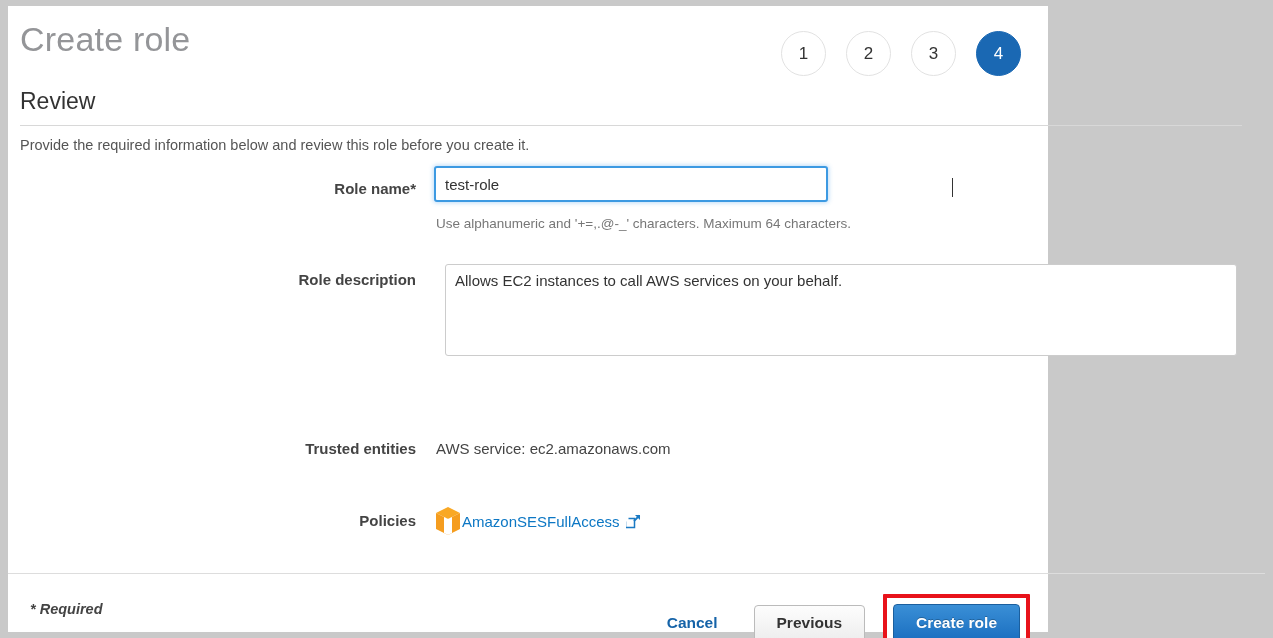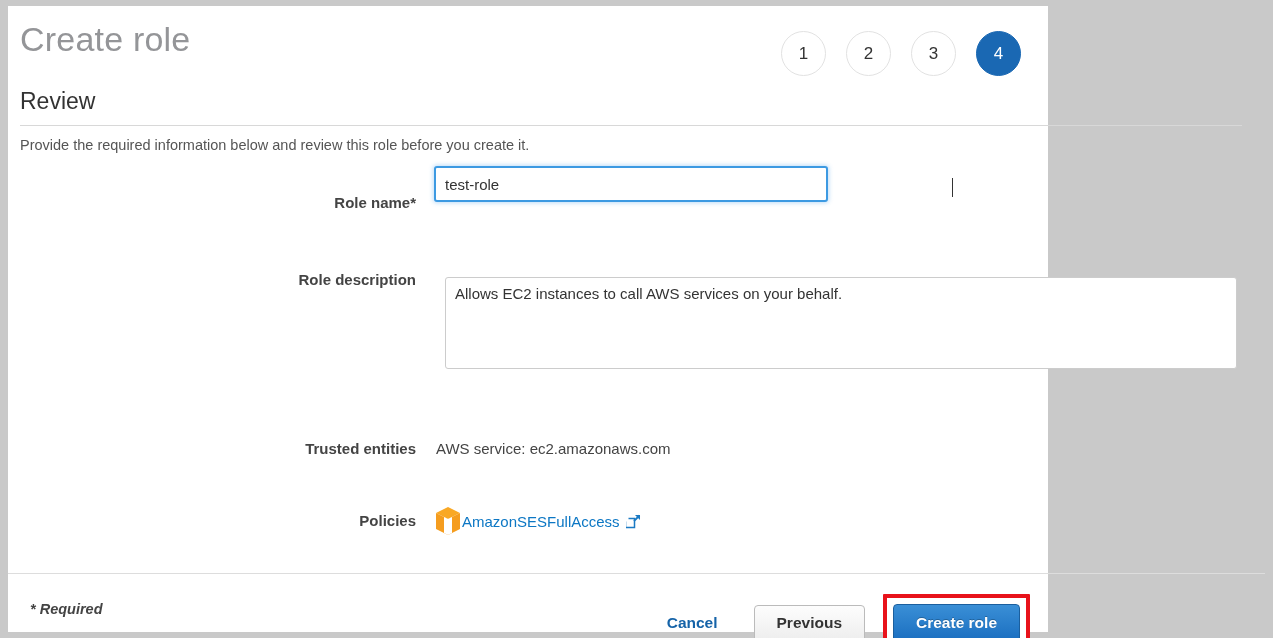--- a/index.html
+++ b/index.html
@@ -250,30 +250,31 @@
     <div class="step active">4</div>
   </div>
 
   <div class="section-title">Review</div>
   <div class="divider"></div>
   <div class="intro">Provide the required information below and review this role before you create it.</div>
 
   <div class="form">
 
     <div class="row" style="top:0;height:78px;">
-      <div class="label" style="top:28px;">Role name*</div>
+      <div class="label" style="top:14px;">Role name*</div>
       <div class="field" style="top:0;">
         <input class="text-input" type="text" value="test-role" style="">
         <div class="caret"></div>
       </div>
+      <div class="hint" style="top:50px;">Use alphanumeric and '+=,.@-_' characters. Maximum 64 characters.</div>
     </div>
 
     <div class="row" style="top:95px;height:140px;">
       <div class="label" style="top:10px;">Role description</div>
-      <div class="field" style="top:16px;padding-left:11px;">
+      <div class="field" style="top:3px;padding-left:11px;">
         <textarea class="textarea" style="">Allows EC2 instances to call AWS services on your behalf.</textarea>
         
       </div>
     </div>
 
     <div class="row" style="top:270px;height:40px;">
       <div class="label" style="top:4px;">Trusted entities</div>
       <div class="static-value" style="top:4px;">AWS service: ec2.amazonaws.com</div>
     </div>
 

